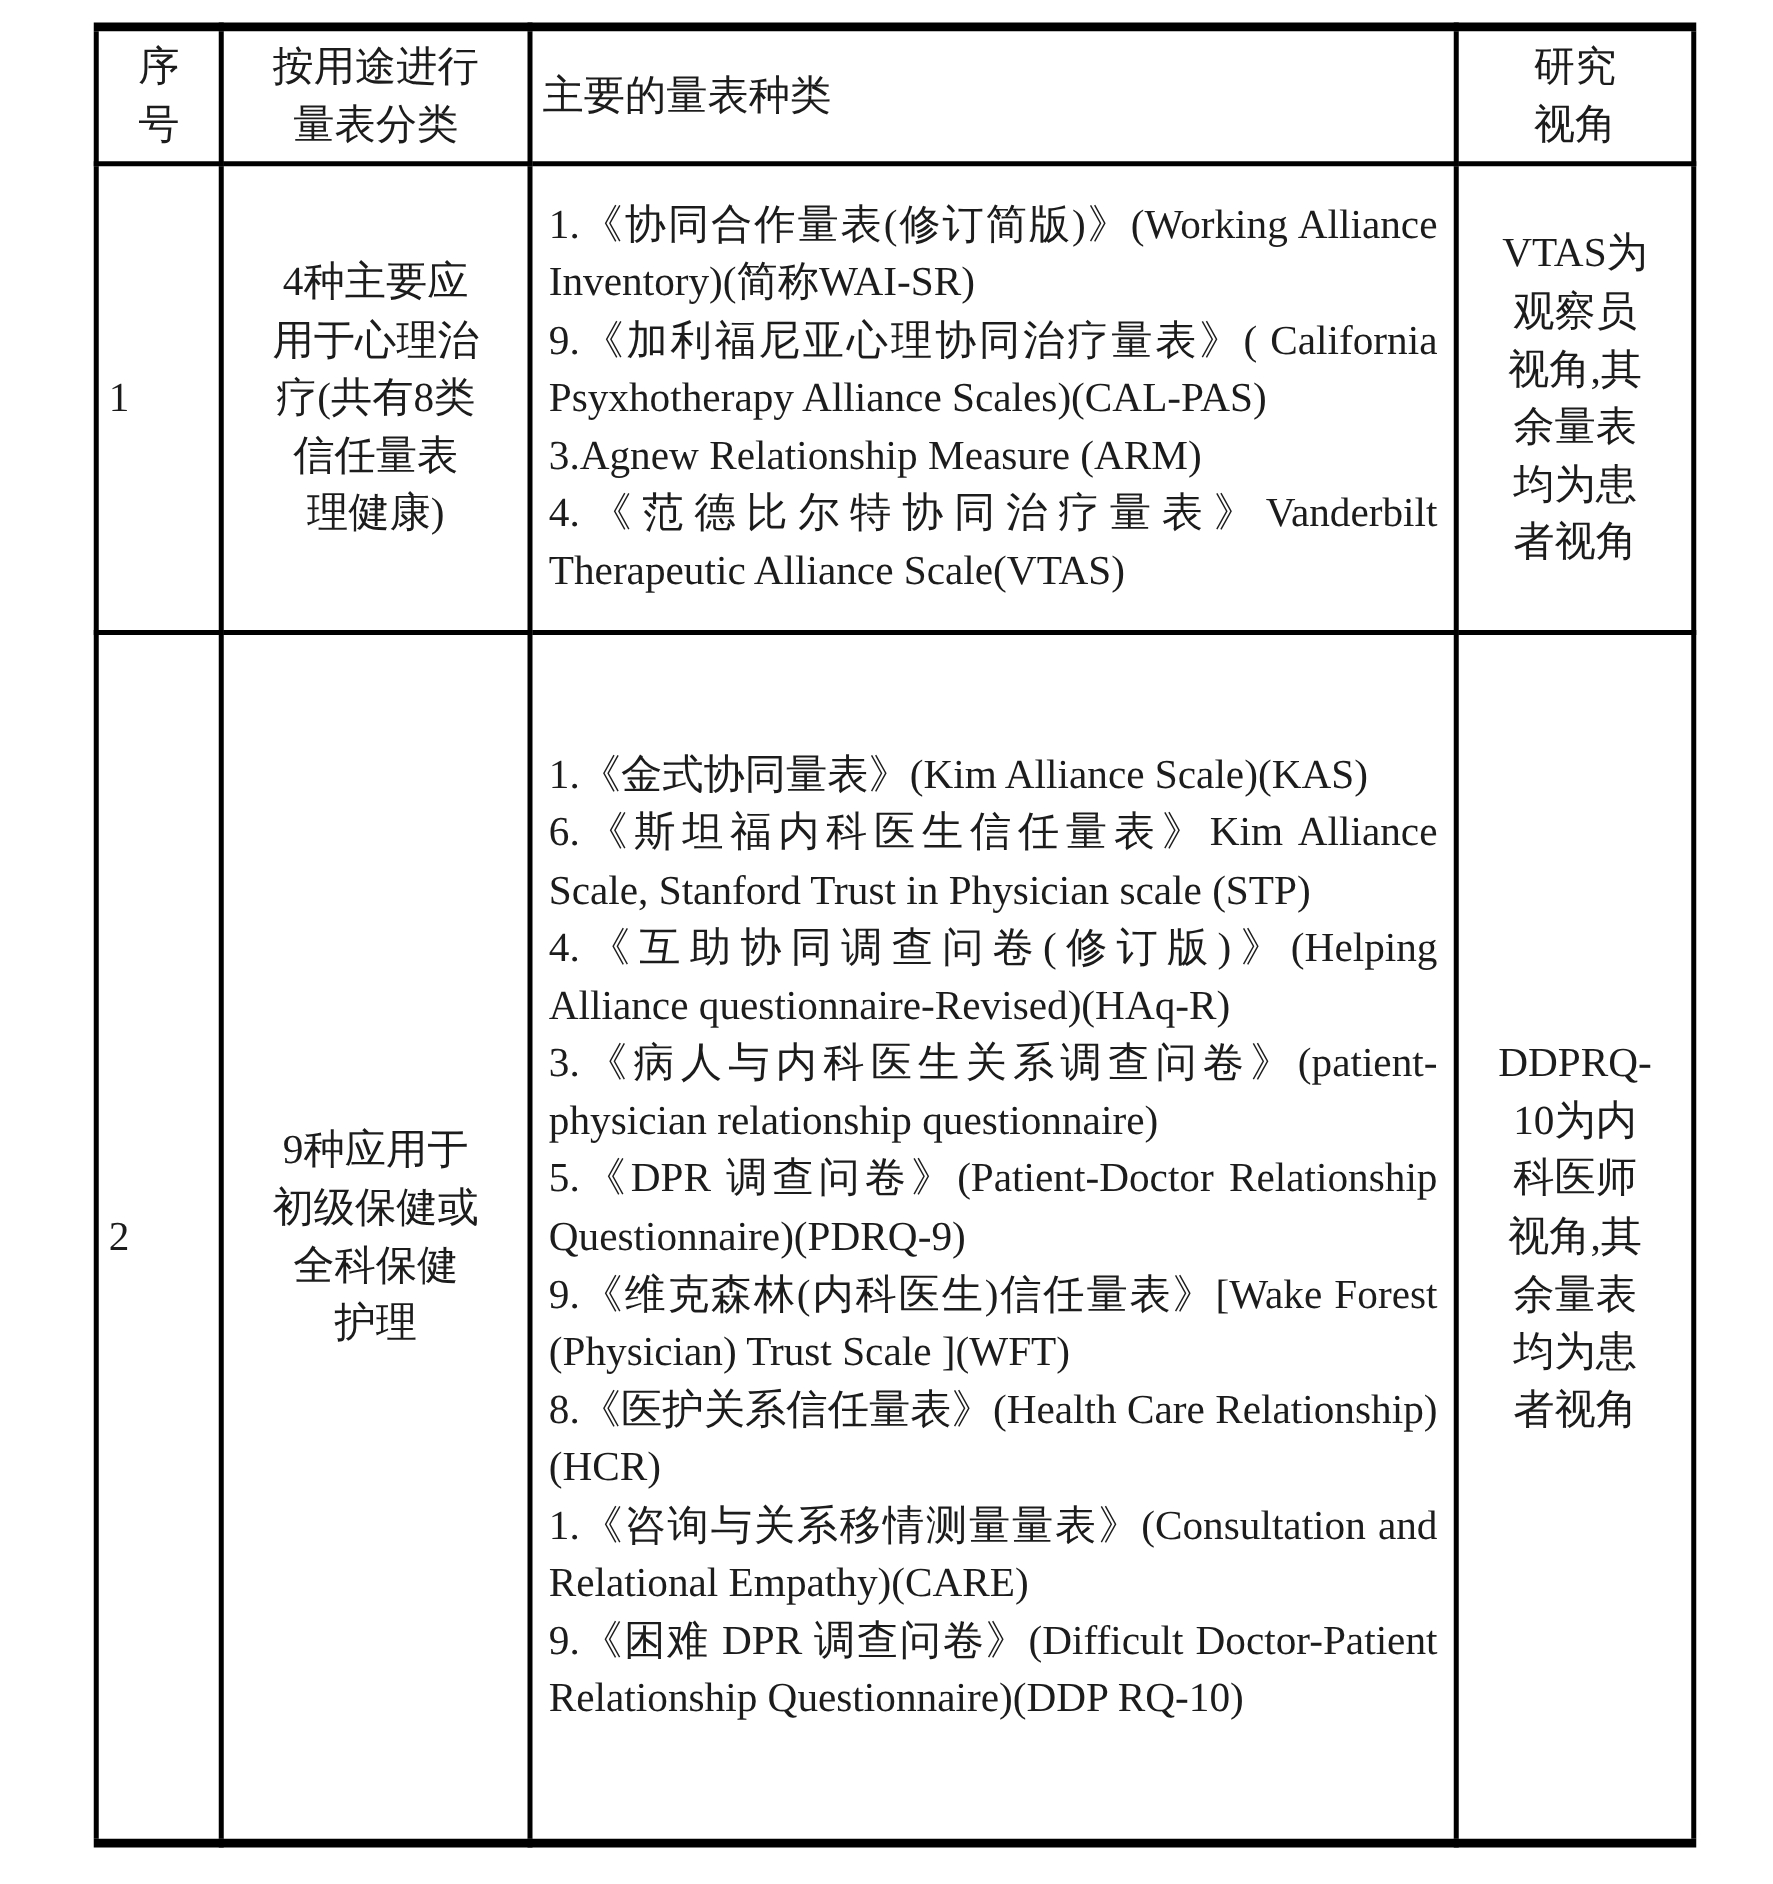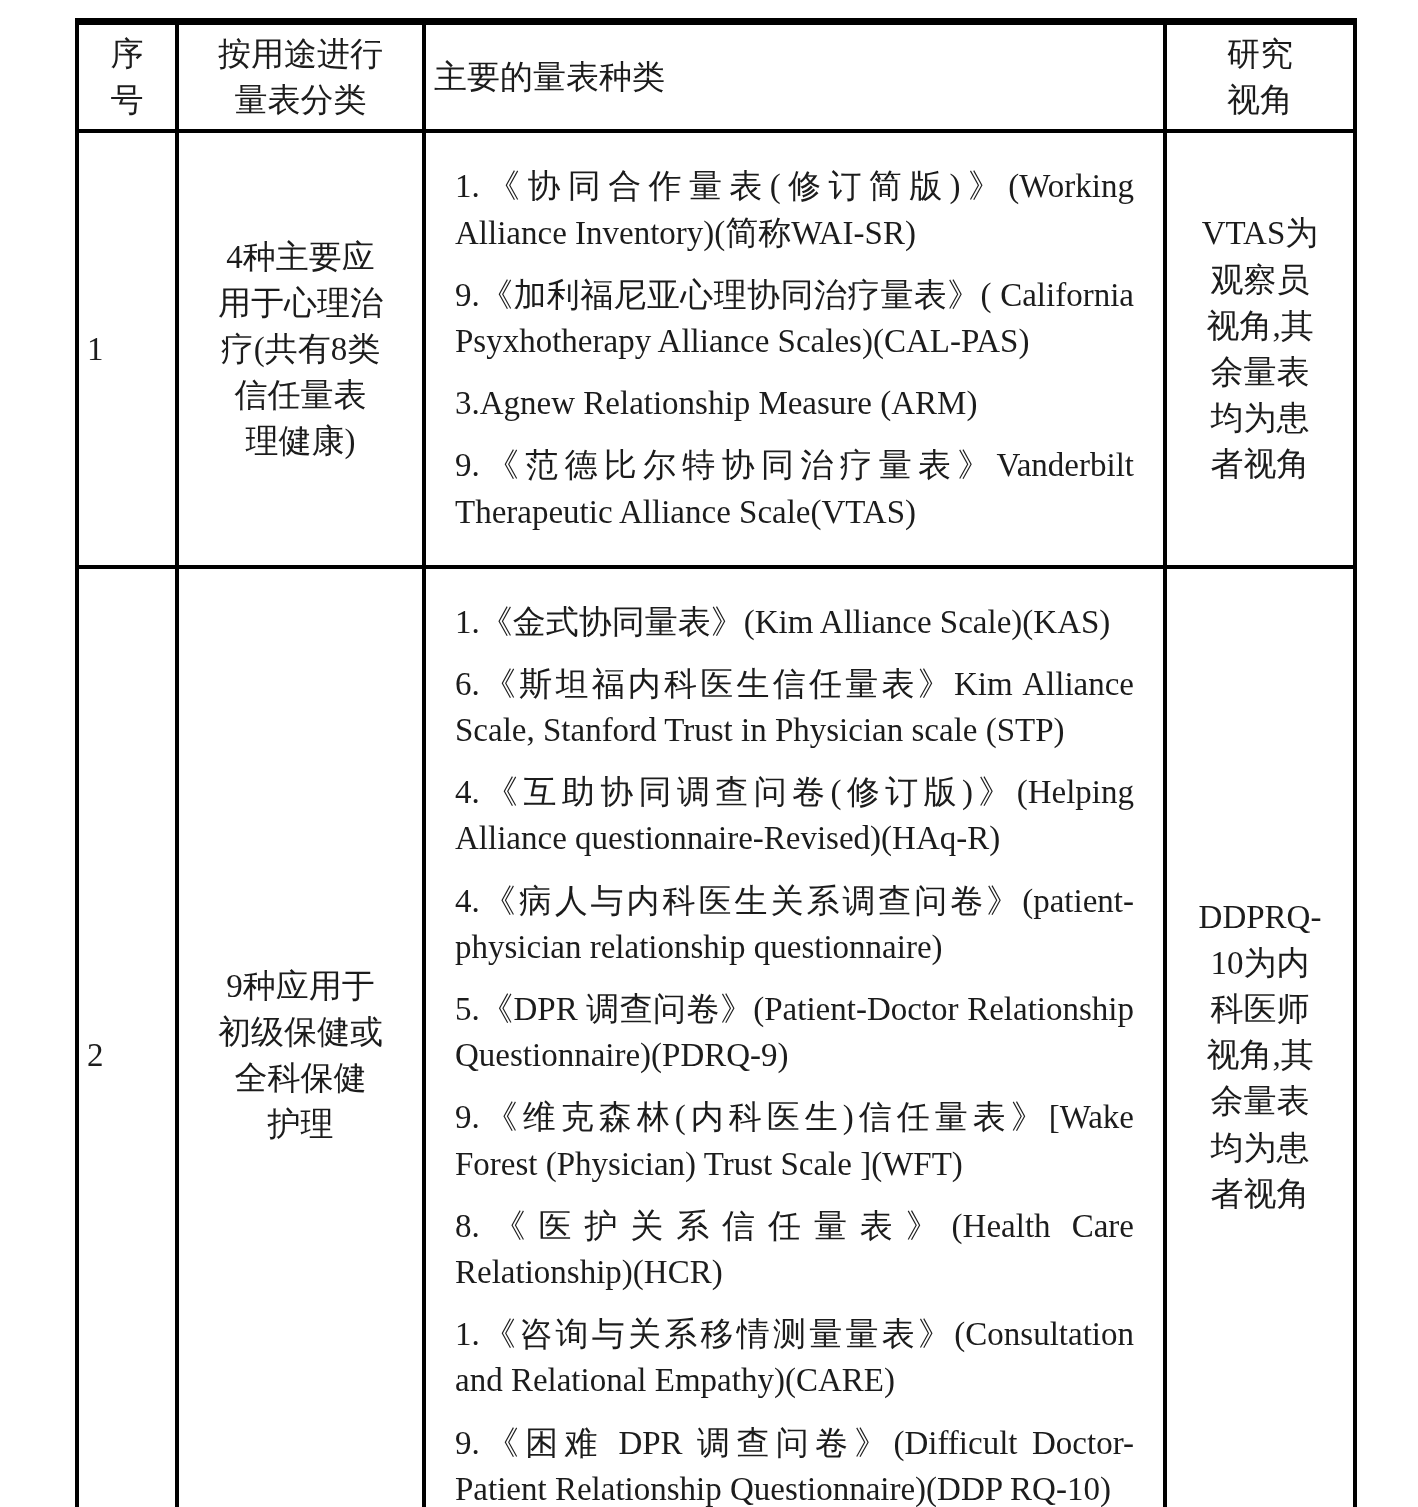--- a/index.html
+++ b/index.html
@@ -17,21 +17,21 @@
     border:4px solid #000;
     font-size:33px;line-height:1.4;vertical-align:middle;
     padding:6px 8px;font-weight:normal;
   }
   tr.header-row{height:105px;}
   tr.body-row-1{height:372px;}
   tr.body-row-2{height:960px;}
   .cell-center{text-align:left;}
   .cell-pre{white-space:pre-line;text-align:center;}
   td.cell-scales{padding:14px 13px;vertical-align:middle;text-align:left;}
-  .scale-item{text-align:justify;text-justify:inter-character;margin:16px;}
+  .scale-item{text-align:justify;text-justify:inter-character;margin:0;}
 </style>
 </head>
 <body>
 
 <div class="page">
   <table class="scales-table">
     <colgroup>
       <col style="width:100px">
       <col style="width:247px">
       <col style="width:741px">
@@ -53,40 +53,40 @@
         <td class="cell-center">1</td>
         <td class="cell-pre">4种主要应
 用于心理治
 疗(共有8类
 信任量表
 理健康)</td>
         <td class="cell-scales">
           <div class="scale-item">1.《协同合作量表(修订简版)》(Working Alliance Inventory)(简称WAI-SR)</div>
           <div class="scale-item">9.《加利福尼亚心理协同治疗量表》( California Psyxhotherapy Alliance Scales)(CAL-PAS)</div>
           <div class="scale-item">3.Agnew Relationship Measure (ARM)</div>
-          <div class="scale-item">9.《范德比尔特协同治疗量表》Vanderbilt Therapeutic Alliance Scale(VTAS)</div>
+          <div class="scale-item">4.《范德比尔特协同治疗量表》Vanderbilt Therapeutic Alliance Scale(VTAS)</div>
         </td>
         <td class="cell-pre">VTAS为
 观察员
 视角,其
 余量表
 均为患
 者视角</td>
       </tr>
       <tr class="body-row-2">
         <td class="cell-center">2</td>
         <td class="cell-pre">9种应用于
 初级保健或
 全科保健
 护理</td>
         <td class="cell-scales">
           <div class="scale-item">1.《金式协同量表》(Kim Alliance Scale)(KAS)</div>
           <div class="scale-item">6.《斯坦福内科医生信任量表》Kim Alliance Scale, Stanford Trust in Physician scale (STP)</div>
           <div class="scale-item">4.《互助协同调查问卷(修订版)》(Helping Alliance questionnaire-Revised)(HAq-R)</div>
-          <div class="scale-item">4.《病人与内科医生关系调查问卷》(patient-physician relationship questionnaire)</div>
+          <div class="scale-item">3.《病人与内科医生关系调查问卷》(patient-physician relationship questionnaire)</div>
           <div class="scale-item">5.《DPR 调查问卷》(Patient-Doctor Relationship Questionnaire)(PDRQ-9)</div>
           <div class="scale-item">9.《维克森林(内科医生)信任量表》[Wake Forest (Physician) Trust Scale ](WFT)</div>
           <div class="scale-item">8.《医护关系信任量表》(Health Care Relationship)(HCR)</div>
           <div class="scale-item">1.《咨询与关系移情测量量表》(Consultation and Relational Empathy)(CARE)</div>
           <div class="scale-item">9.《困难 DPR 调查问卷》(Difficult Doctor-Patient Relationship Questionnaire)(DDP RQ-10)</div>
         </td>
         <td class="cell-pre">DDPRQ-
 10为内
 科医师
 视角,其

